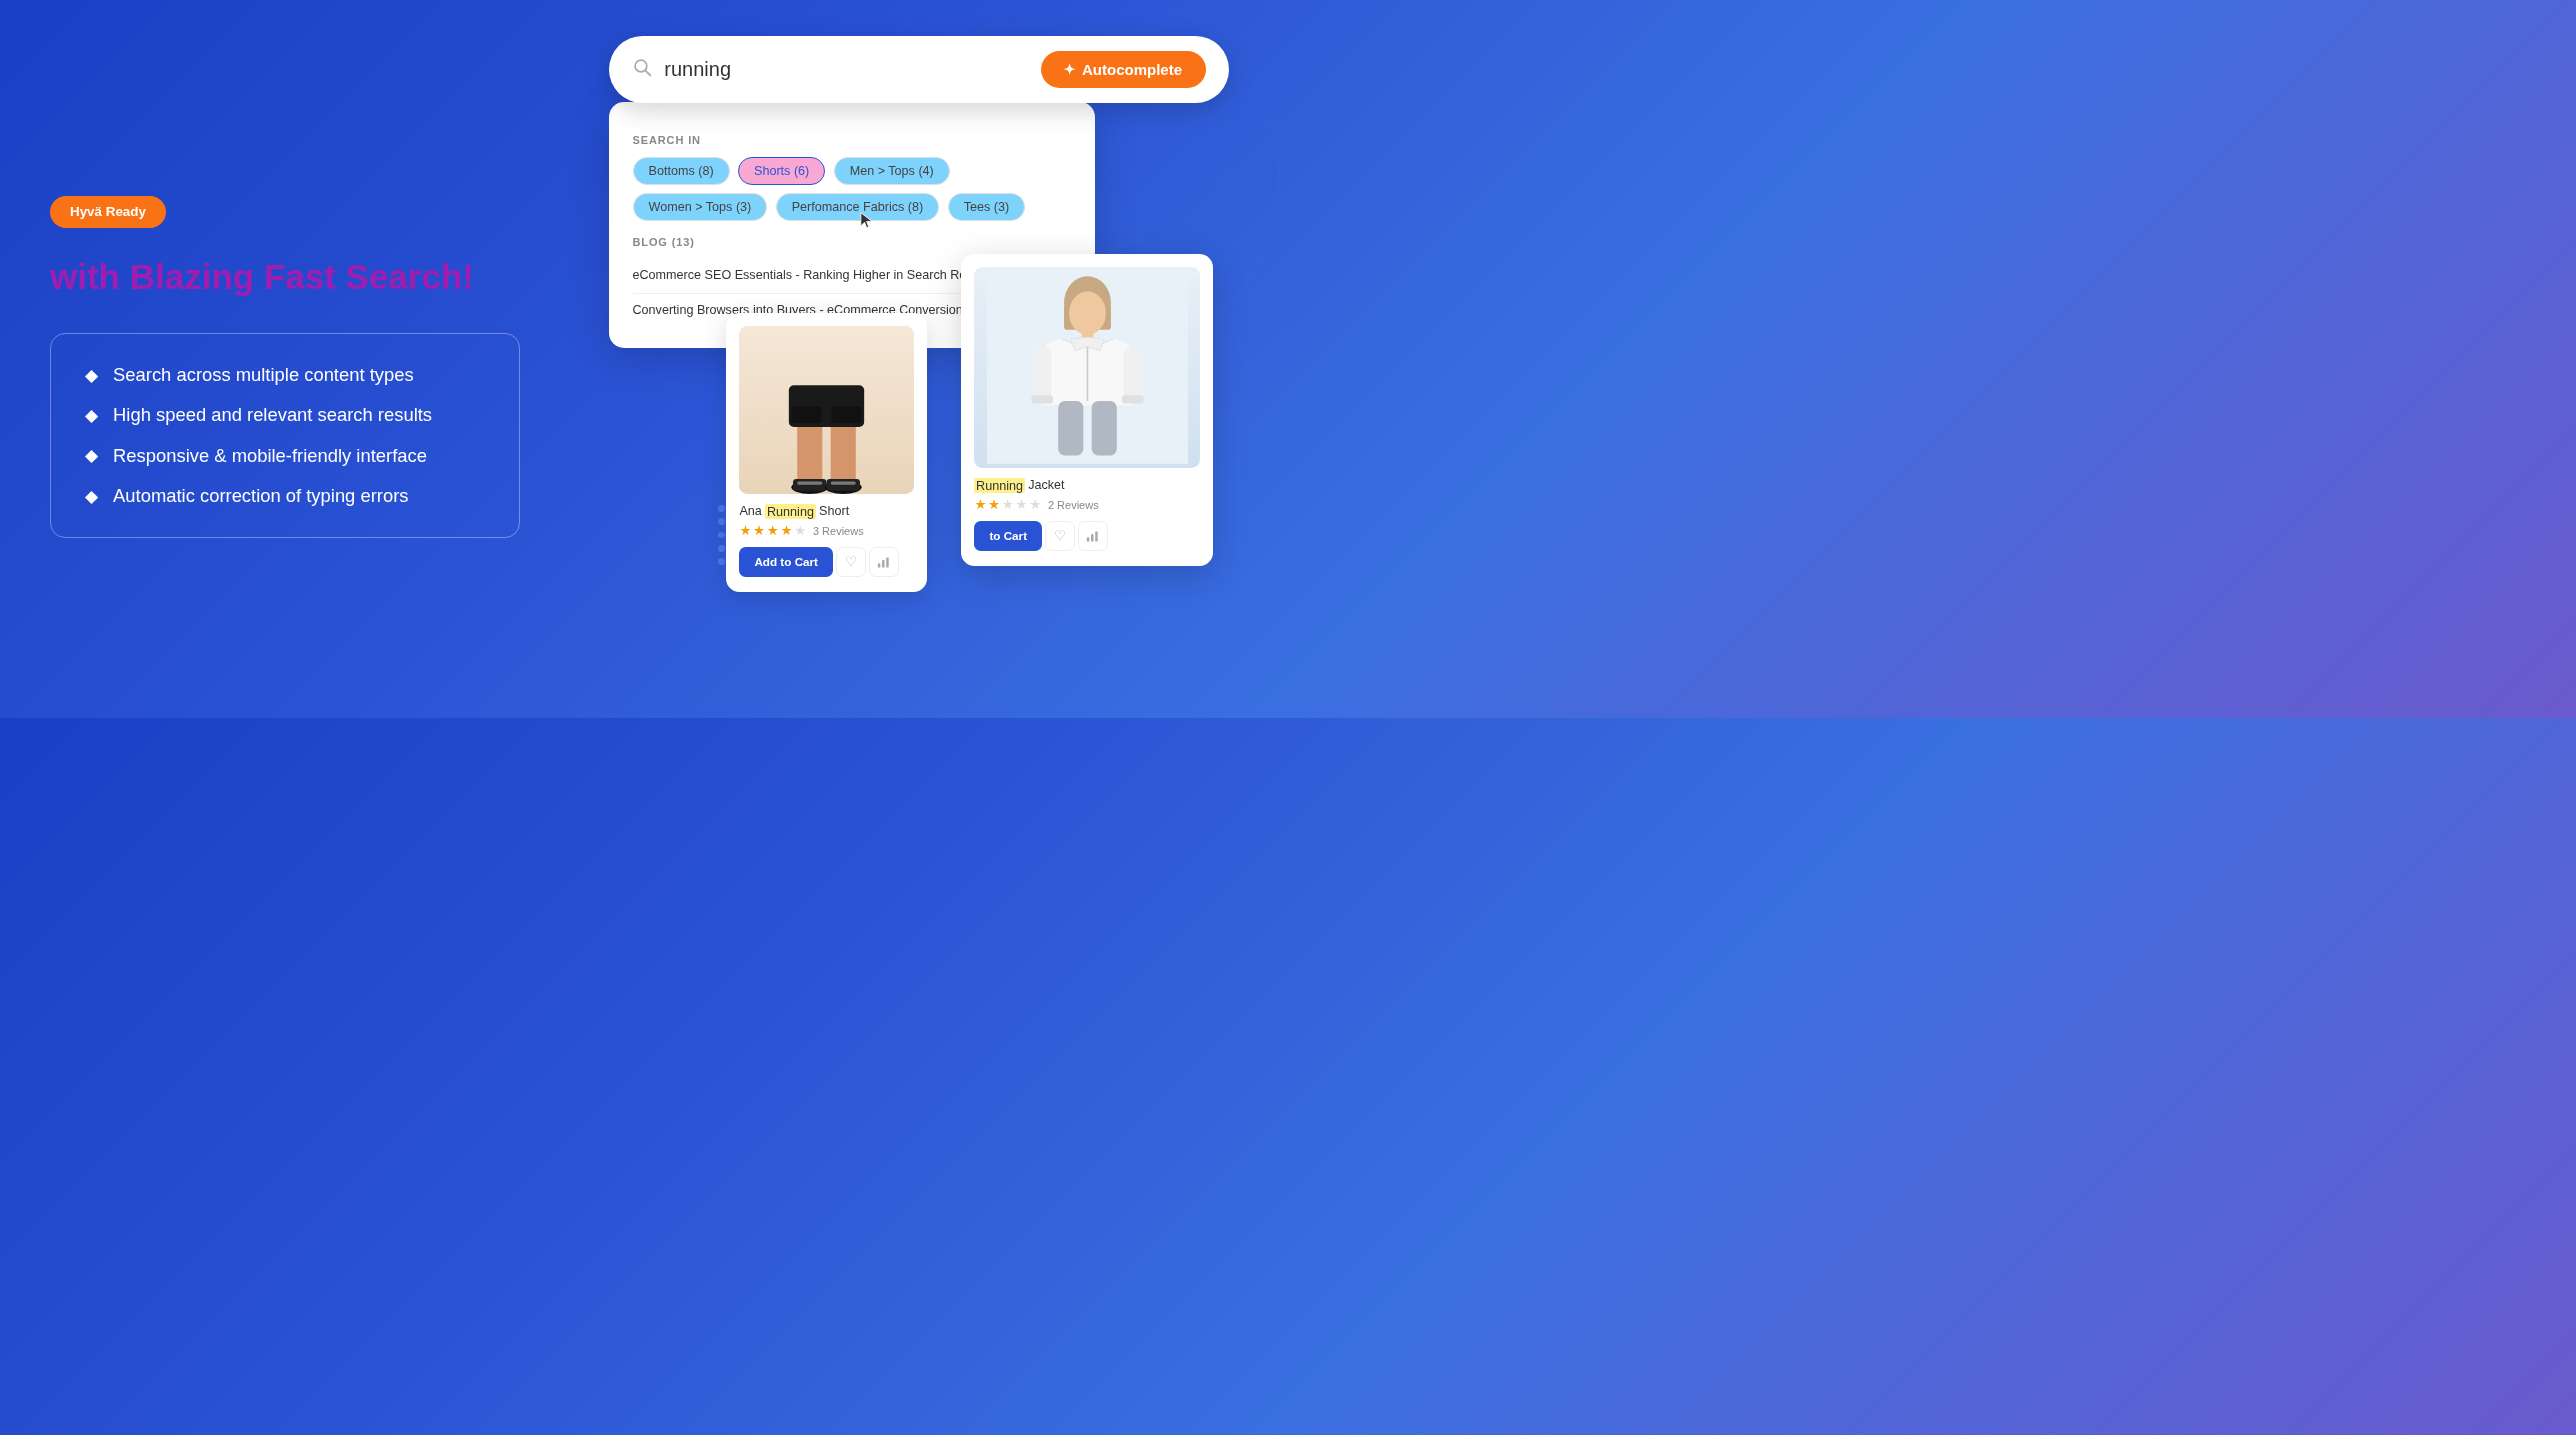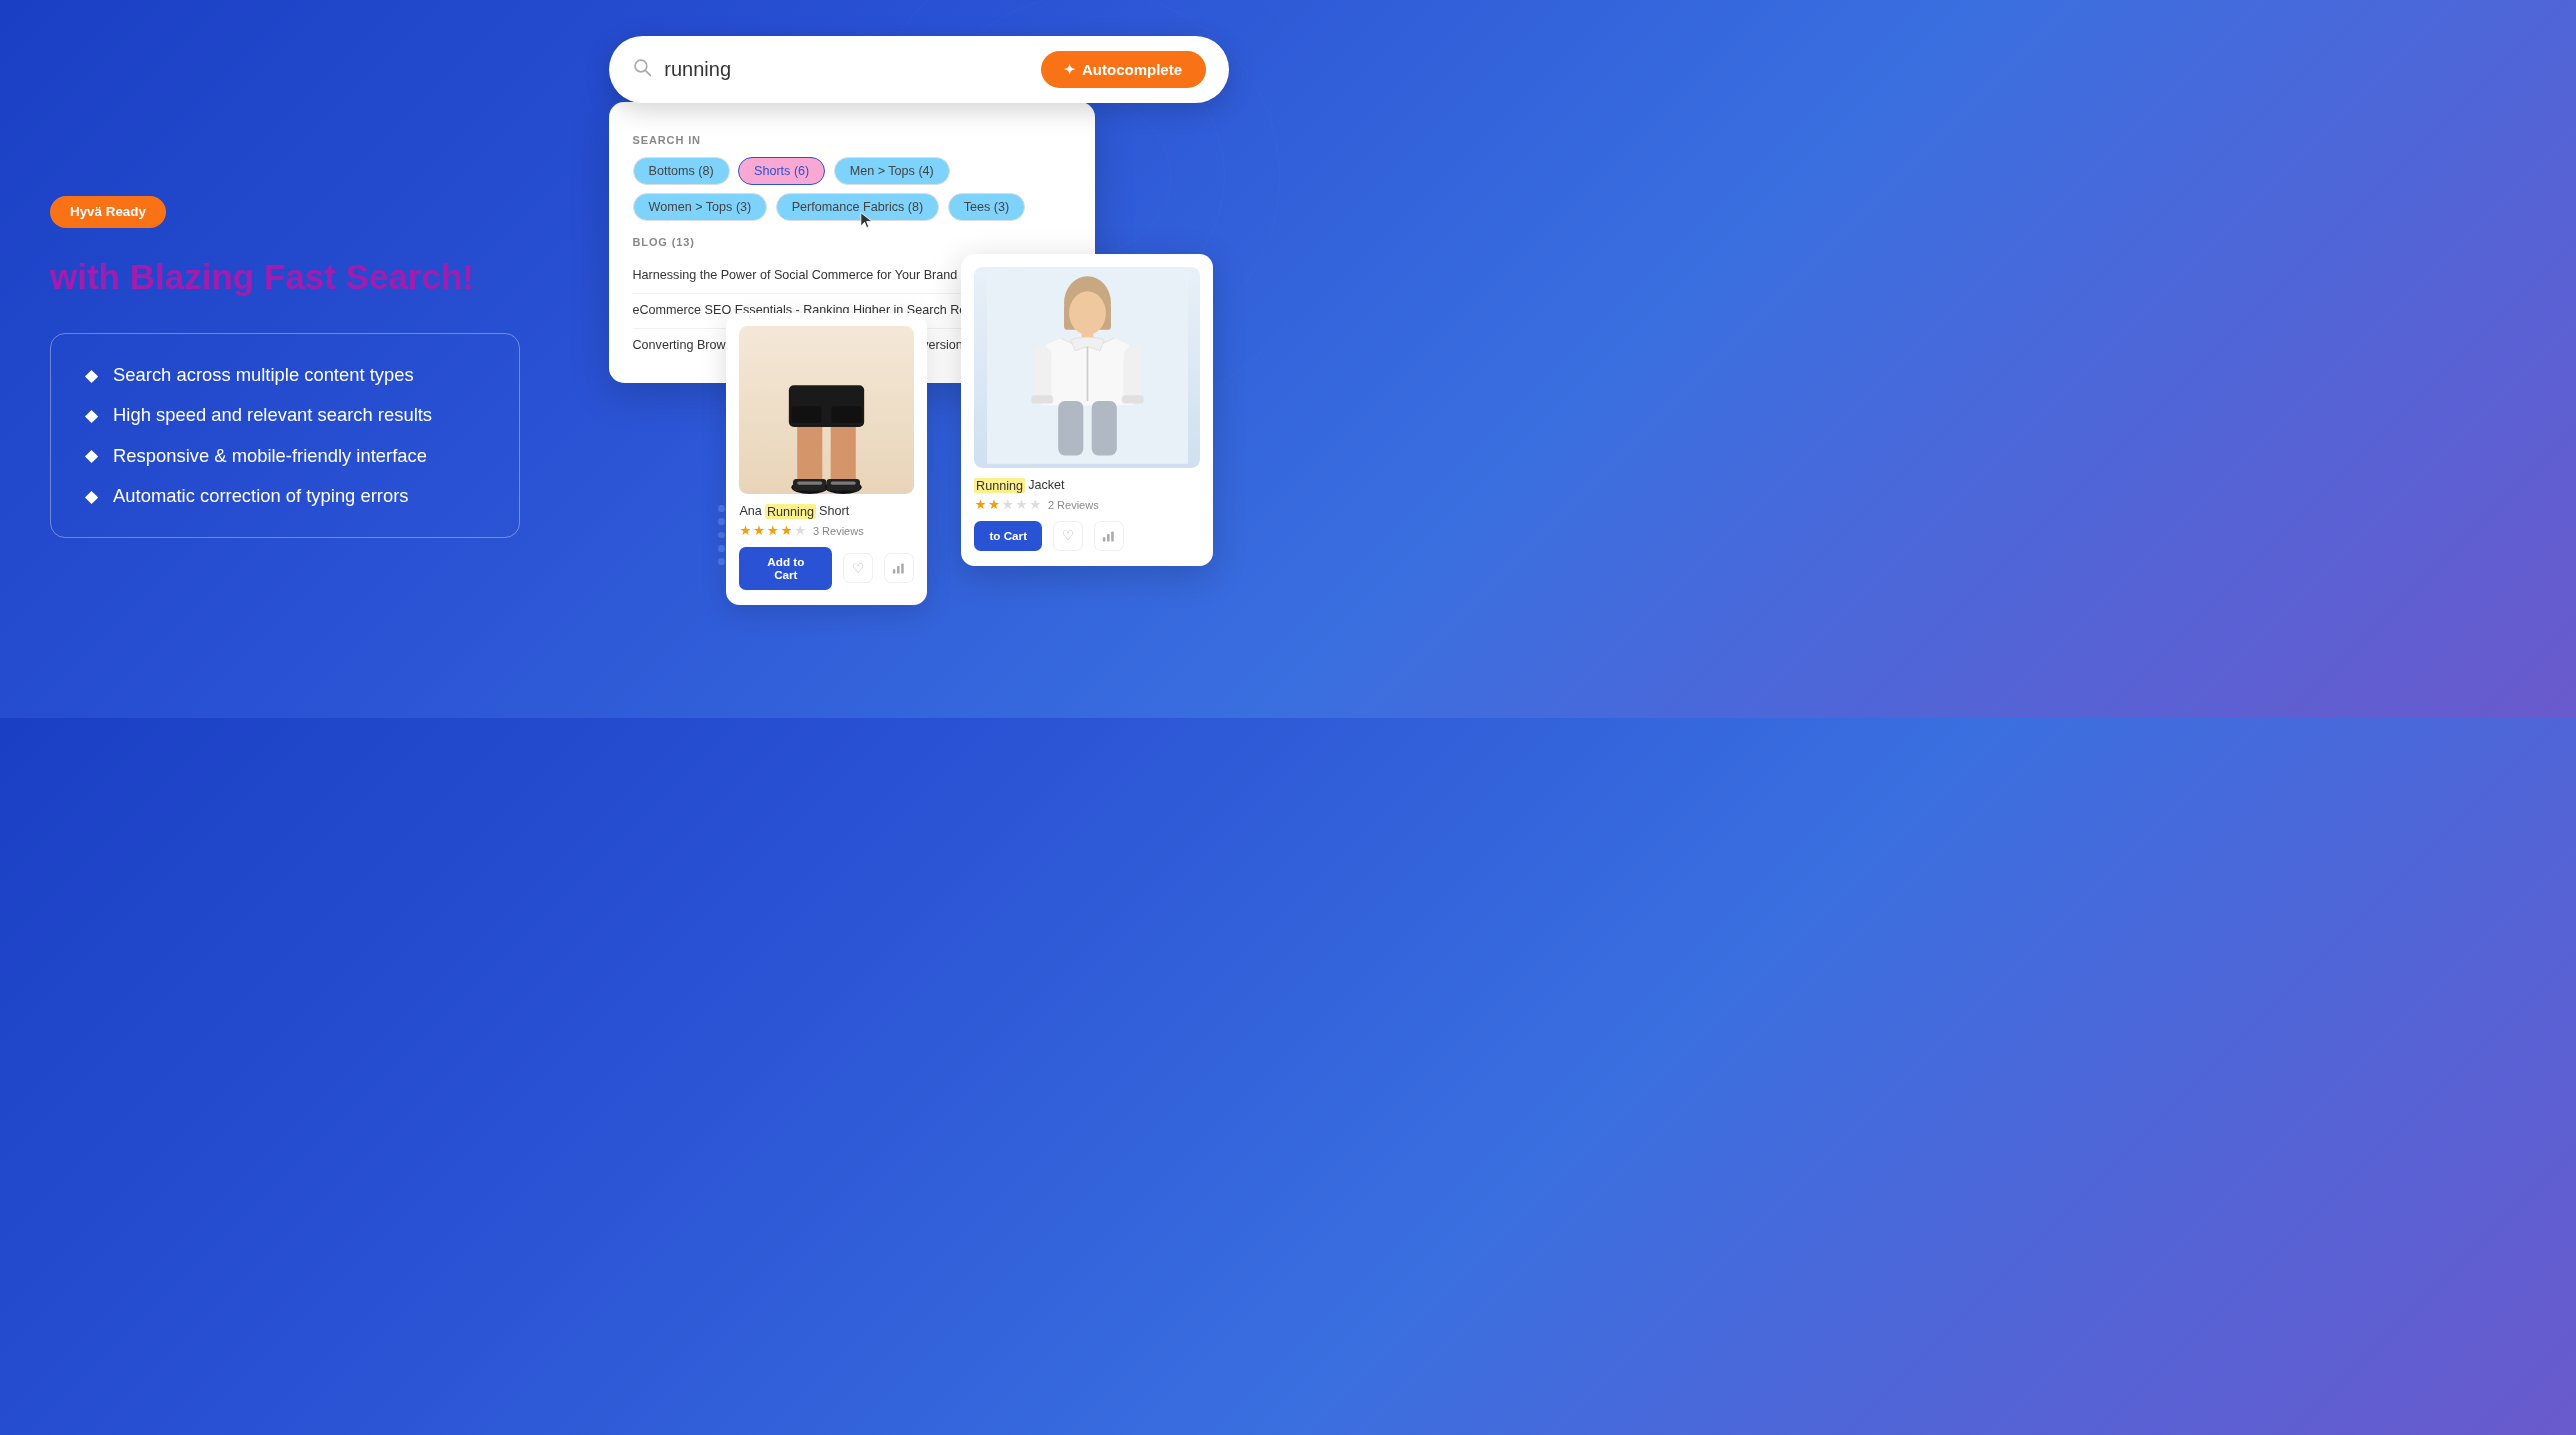--- a/index.html
+++ b/index.html
@@ -306,21 +306,21 @@
       margin-bottom: 8.4px;
     }
 
     .star { color: #f59e0b; font-size: 13.4px; }
     .star-empty { color: #ddd; font-size: 13.4px; }
     .review-count { font-size: 11px; color: #888; margin-left: 5px; }
 
     .product-actions {
       display: flex;
       align-items: center;
-      gap: 11px;
+      gap: 3px;
     }
 
     .add-to-cart-btn {
       background: #2a52d4;
       color: white;
       border: none;
       border-radius: 6.7px;
       padding: 8.4px 15px;
       font-size: 11.7px;
       font-weight: 600;
@@ -456,21 +456,20 @@
         <button class="cat-tag active">Shorts (6)</button>
         <button class="cat-tag">Men &gt; Tops (4)</button>
         <button class="cat-tag">Women &gt; Tops (3)</button>
         <button class="cat-tag">Perfomance Fabrics (8)</button>
         <button class="cat-tag">Tees (3)</button>
       </div>
 
       <div class="blog-section-label">BLOG (13)</div>
 
       <div class="blog-items">
-        <div class="blog-item">Harnessing the Power of Social Commerce for Your Brand</div>
         <div class="blog-item">eCommerce SEO Essentials - Ranking Higher in Search Results</div>
         <div class="blog-item">Converting Browsers into Buyers - eCommerce Conversion Rate Optimization</div>
       </div>
     </div>
 
     <div class="cursor">
       <svg width="17" height="20" viewBox="0 0 20 24" fill="none">
         <path d="M2 2L2 18L6.5 13.5L9 20L11.5 19L9 12.5L15.5 12.5L2 2Z" fill="#333" stroke="white" stroke-width="1"></path>
       </svg>
     </div>

